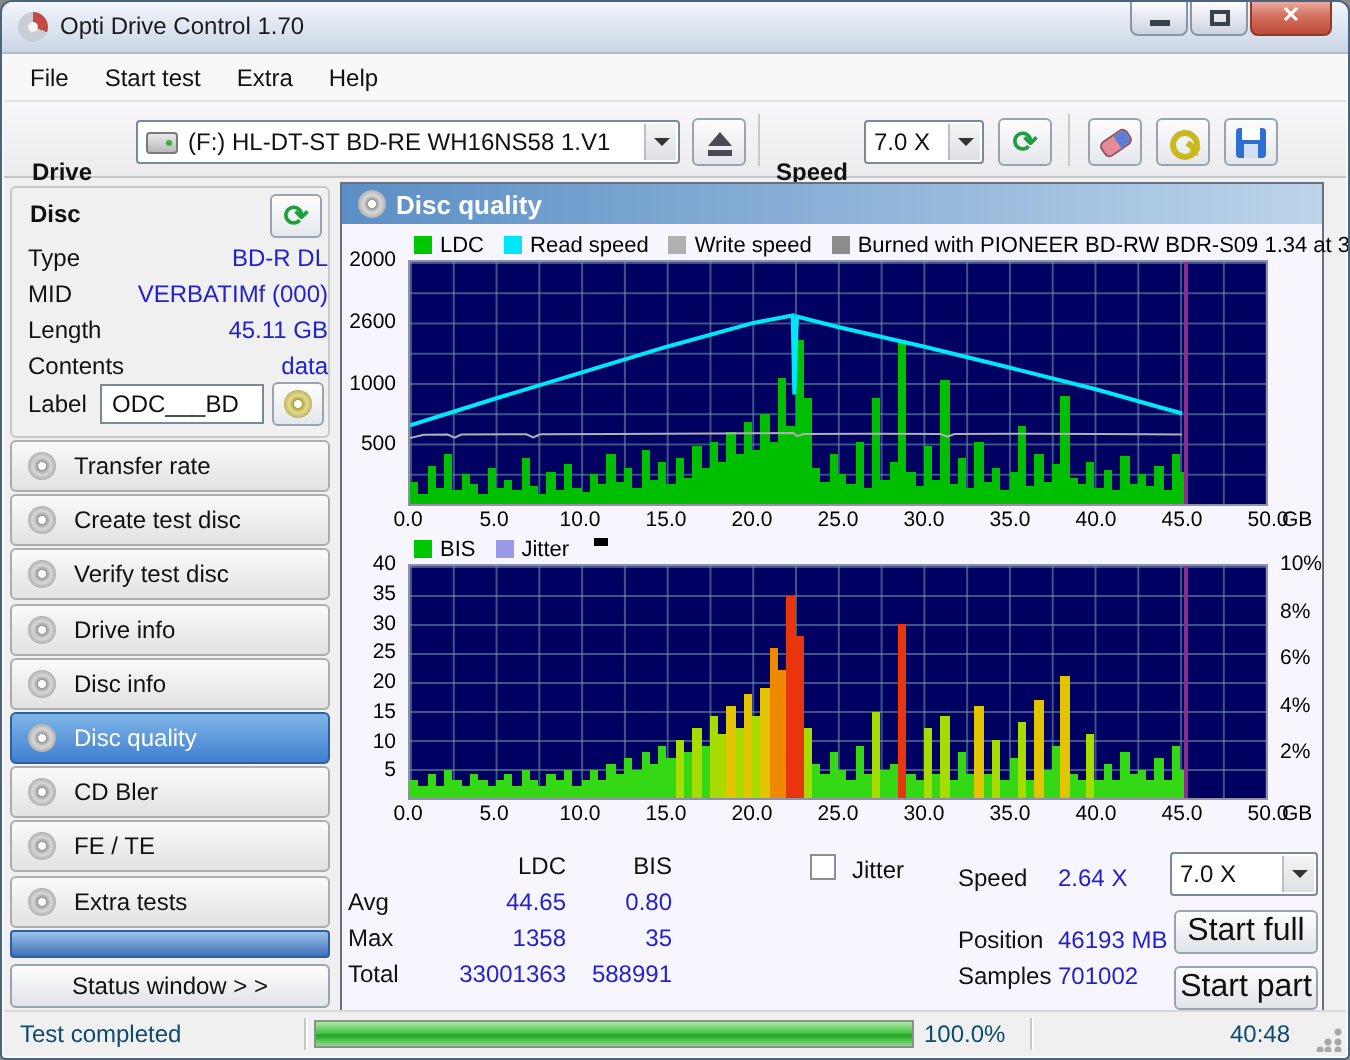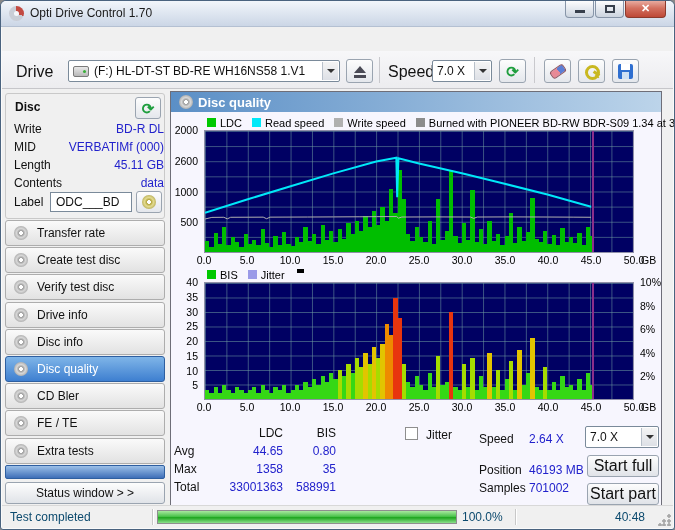--- a/index.html
+++ b/index.html
@@ -26,21 +26,21 @@
     border-color:#8C3A2C; color:#fff; font-size:11px; font-weight:bold; text-align:center; line-height:15px;}
   .glyph-min{ position:absolute; left:9px; bottom:4px; width:10px; height:3px; background:#38404C; }
   .glyph-max{ position:absolute; left:9px; top:4px; width:10px; height:8px; border:2px solid #38404C; }
   
   .menubar{ position:absolute; left:1px; right:1px; top:26px; height:24px; background:#F8F8F8;
     border-bottom:1px solid #E2E2E2; display:flex; align-items:center; padding-left:4px; }
   .menu-item{ font-size:12px; color:#111; padding:4px 9px; }
   
   .toolbar{ position:absolute; left:1px; right:1px; top:50px; height:38px;
     background:linear-gradient(#F7F7F9,#ECECEF); border-bottom:1px solid #C6C6CA; }
-  .tb-label{ position:absolute; font-size:16px; font-weight:normal; color:#111; }
+  .tb-label{ position:absolute; font-size:12px; font-weight:bold; color:#111;margin-top:16px; }
   .combo{ position:absolute; height:22px; background:#fff; border:1px solid #7A8A9A; border-radius:2px;
     font-size:12px; display:flex; align-items:center; padding-left:4px; color:#111; }
   .combo .arrow-zone{ position:absolute; right:1px; top:1px; bottom:1px; width:16px;
     background:linear-gradient(#F4F4F4,#DDE0E6); border-left:1px solid #B8C0CA; display:flex;
     align-items:center; justify-content:center; }
   .combo .arrow{ width:0; height:0; border-left:4px solid transparent; border-right:4px solid transparent;
     border-top:4px solid #333; }
   .tbtn{ position:absolute; width:27px; height:24px; border:1px solid #9AA4B0; border-radius:3px;
     background:linear-gradient(#FDFDFD,#E4E7EC); display:flex; align-items:center; justify-content:center; }
   .tsep{ position:absolute; top:6px; width:1px; height:26px; background:#C9C9CD; }
@@ -149,20 +149,26 @@
       <span class="winbtn">
           <span class="glyph-min"></span>
         </span>
       <span class="winbtn">
           <span class="glyph-max"></span>
         </span>
       <span class="winbtn close">✕</span>
     </span>
   </div>
 
+  <div class="menubar" id="menubar">
+      <span class="menu-item">File</span>
+      <span class="menu-item">Start test</span>
+      <span class="menu-item">Extra</span>
+      <span class="menu-item">Help</span>
+    </div>
 
   <div class="toolbar">
     <span class="tb-label" style="left:14px;top:12px;">Drive</span>
     <div class="combo" style="left:66px;top:9px;width:272px;">
       <span class="drive-icon"></span>
       <span style="white-space:nowrap;overflow:hidden;">(F:)  HL-DT-ST BD-RE  WH16NS58 1.V1</span>
       <span class="arrow-zone">
           <span class="arrow"></span>
         </span>
     </div>
@@ -191,21 +197,21 @@
         <span class="save-glyph"></span>
       </div>
   </div>
 
   <div class="disc-group">
     <span class="disc-title">Disc</span>
     <div class="small-btn" style="left:129px;top:3px;width:26px;height:22px;">
         <span class="refresh-glyph">⟳</span>
       </div>
     <div class="field-row" style="top:28px;">
-      <span class="fl">Write</span>
+      <span class="fl">Type</span>
       <span class="fv">BD-R DL</span>
     </div>
     <div class="field-row" style="top:46px;">
       <span class="fl">MID</span>
       <span class="fv">VERBATIMf (000)</span>
     </div>
     <div class="field-row" style="top:64px;">
       <span class="fl">Length</span>
       <span class="fv">45.11 GB</span>
     </div>

